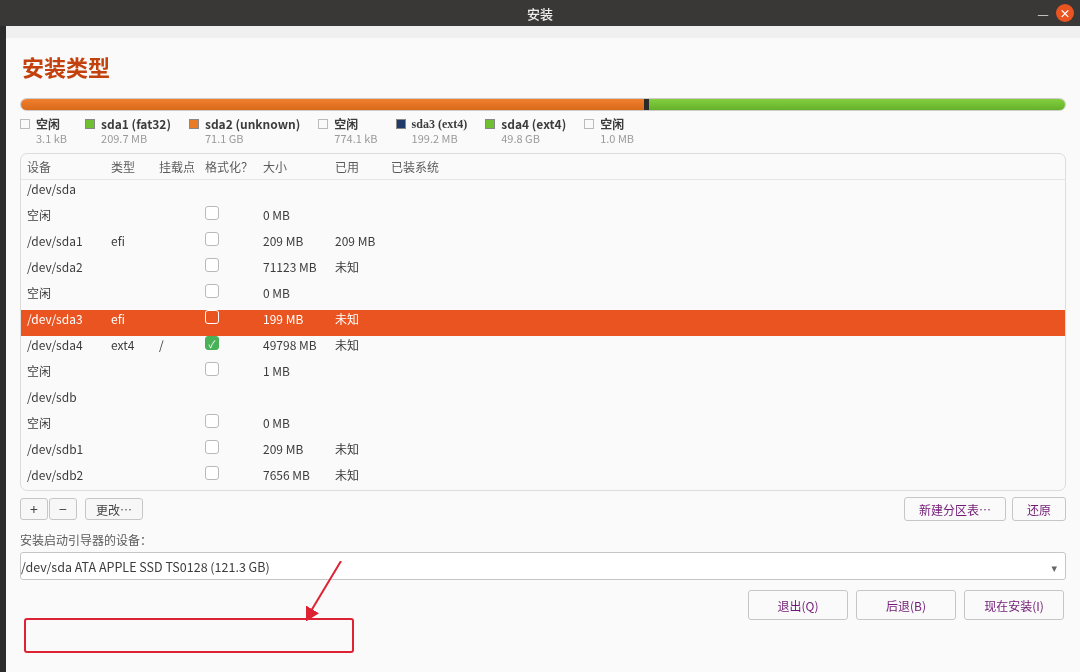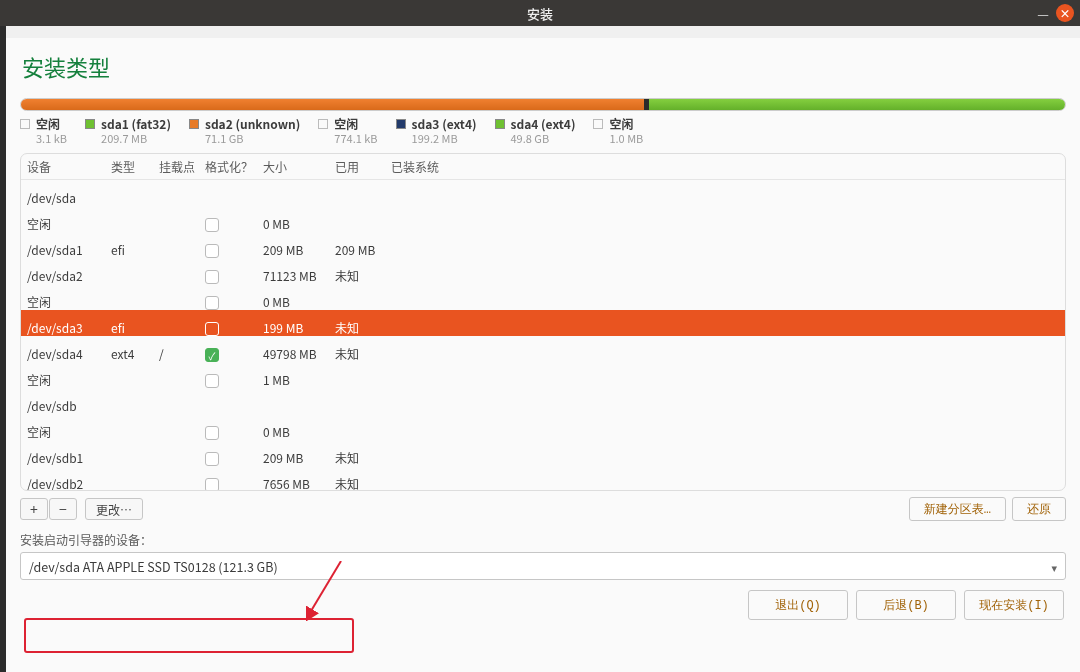--- a/index.html
+++ b/index.html
@@ -24,21 +24,21 @@
     color:#f0f0f0;
     font-size:13px;
   }
   .titlebar-title { font-weight:500; }
   .titlebar-right { position:absolute; right:6px; top:4px; display:flex; gap:4px; }
   .tb-btn { width:18px; height:18px; display:inline-flex; align-items:center; justify-content:center; color:#ddd; }
   .tb-close { width:18px; height:18px; border-radius:50%; background:#e95420; color:#fff; display:inline-flex; align-items:center; justify-content:center; font-size:11px; font-weight:bold; }
   .left-edge { position:absolute; left:0; top:0; width:6px; height:672px; background:#2c2c2c; }
 
   .content { background:#fafafa; flex:1; position:relative; padding:8px 14px 10px 14px; margin-left:6px; }
-  .heading { font-size:22px; font-weight:400; color:#15803d; margin:4px 0 16px 2px; }
+  .heading { font-size:22px; font-weight:700; color:#c2410c; margin:4px 0 16px 2px; }
 
   
   .usage-wrap { border:0; padding:0; }
   .usage-bar {
     height:13px;
     border-radius:8px;
     overflow:hidden;
     display:flex;
     border:1px solid #ccc;
     box-shadow: inset 0 1px 1px rgba(0,0,0,0.08);
@@ -62,21 +62,21 @@
   .ptable { border:1px solid #ddd; border-radius:7px; }
   .thead { display:flex; padding:4px 6px; color:#5c5c5c; border-bottom:1px solid #e5e5e5; gap:0;}
   .col-dev   { width:84px;}
   .col-type  { width:48px;}
   .col-mnt   { width:46px;}
   .col-fmt   { width:58px;}
   .col-size  { width:72px;}
   .col-used  { width:56px;}
   .col-os    { flex:1;}
   .tbody { max-height:310px; overflow-y:auto; }
-  .row { display:flex; align-items:flex-end; height:26px; padding:0 6px; border-bottom:0; }
+  .row { display:flex; align-items:flex-start; height:26px; padding:0 6px; border-bottom:0; }
   .row.sel { background:#e95420; color:#fff; }
   .row.disk { font-weight:400; }
   .chk { width:14px; height:14px; border:1px solid #bababa; border-radius:3px; display:inline-flex; align-items:center; justify-content:center; background:#fff; }
   .chk.checked { background:#49b157; border-color:#49b157; color:#fff; font-size:10px; }
   .row.sel .chk { border-color:#fff; background:transparent;}
   .row .col-fmt { display:flex; align-items:center; }
 
   .toolbar2 { margin-top:6px; display:flex; align-items:center; gap:2px; }
   .icon-btn {
     width:28px; height:22px; border:1px solid #c6c6c6; background:#f7f7f7;
@@ -85,28 +85,28 @@
   }
   .icon-btn + .icon-btn { margin-left:-1px;}
   .text-btn {
     height:22px; border:1px solid #c6c6c6; background:#f7f7f7;
     padding:0 10px; border-radius:3px; font-size:12px; color:#444; cursor:pointer;
     display:inline-flex; align-items:center; margin-left:6px;
   }
   .toolbar-right { margin-left:auto; display:flex; gap:6px;}
   .btn {
     height:24px; border:1px solid #c6c6c6; background:#fafafa;
-    padding:0 14px; border-radius:3px; font-size:12px; color:#a16207; cursor:pointer;
-    display:inline-flex; align-items:center;font-family:Liberation Mono, monospace;
+    padding:0 14px; border-radius:3px; font-size:12px; color:#701a75; cursor:pointer;
+    display:inline-flex; align-items:center;
   }
 
   .label-text { margin:10px 0 4px 0; color:#5a5a5a; }
   .combo {
     height:28px; border:1px solid #c6c6c6; border-radius:3px; background:#fff;
-    display:flex; align-items:center; padding:0 8px; position:relative;
+    display:flex; align-items:center; padding:0 0; position:relative;
   }
   .combo .chev { position:absolute; right:8px; top:6px; color:#666; font-size:11px;}
   .combo-text { font-size:12.5px; }
 
   .footer { display:flex; justify-content:flex-end; gap:8px; padding:10px 2px 2px 0; }
   .footer .btn { height:30px; min-width:100px; justify-content:center; }
 
   
   .red-box {
     position:absolute; border:2px solid #d23; border-radius:3px;
@@ -163,21 +163,21 @@
           <div class="leg">
             <span class="leg-box lb-none"></span>
             <div class="leg-text">
               <div style="font-weight: 600;">空闲</div>
               <div class="leg-sub">774.1 kB</div>
             </div>
           </div>
           <div class="leg">
             <span class="leg-box lb-black"></span>
             <div class="leg-text">
-              <div style="font-weight: 600;">sda3 (ext4)</div>
+              <div style="font-weight: 600; font-family: Liberation Serif, serif;">sda3 (ext4)</div>
               <div class="leg-sub">199.2 MB</div>
             </div>
           </div>
           <div class="leg">
             <span class="leg-box lb-green"></span>
             <div class="leg-text">
               <div style="font-weight: 600;">sda4 (ext4)</div>
               <div class="leg-sub">49.8 GB</div>
             </div>
           </div>

